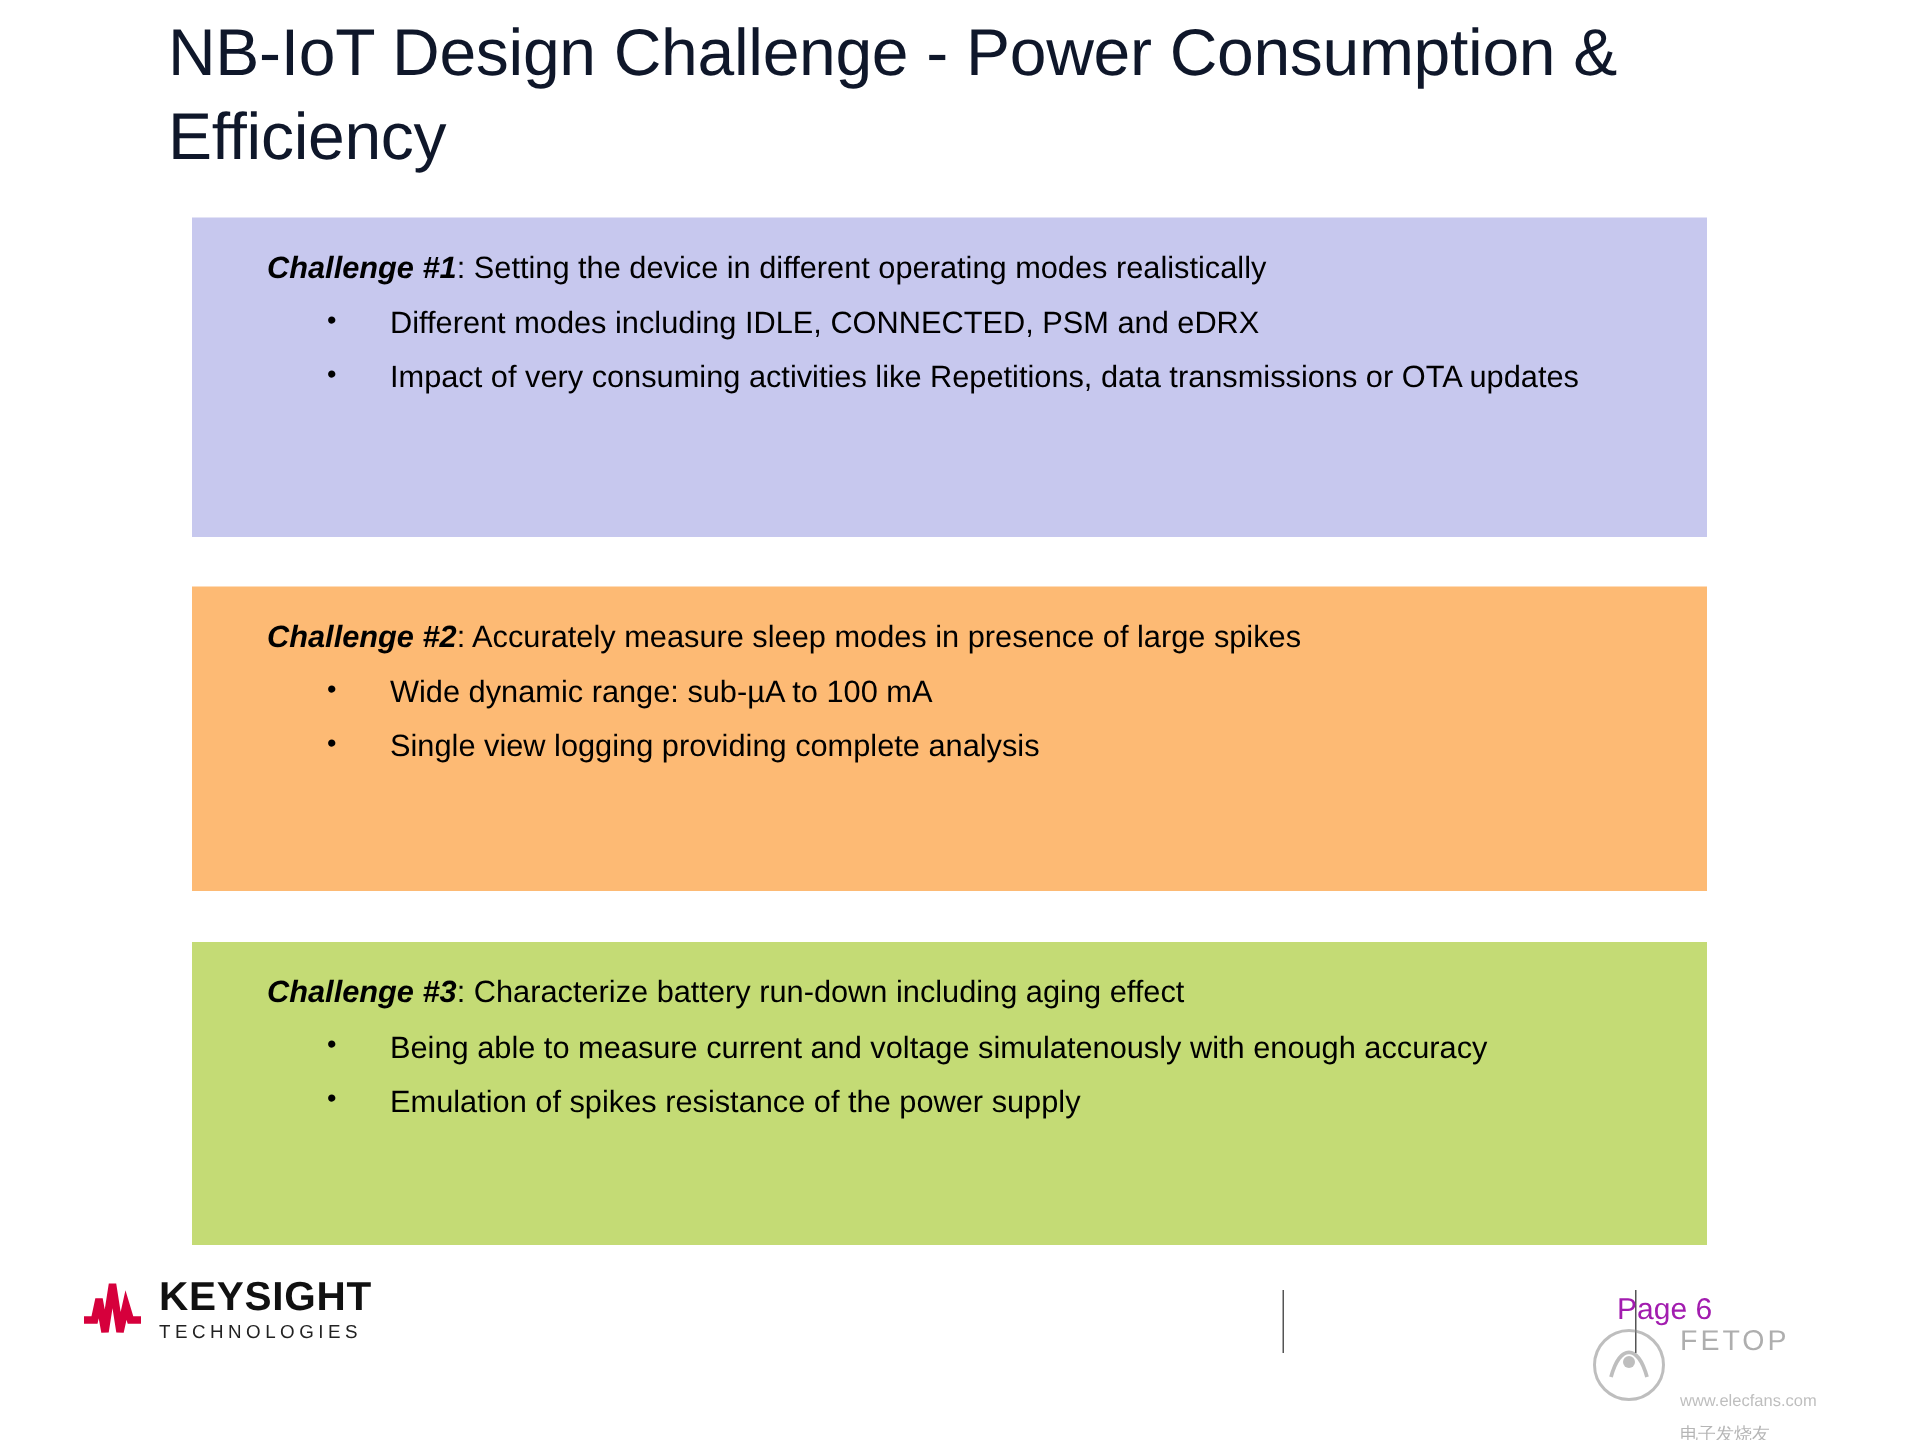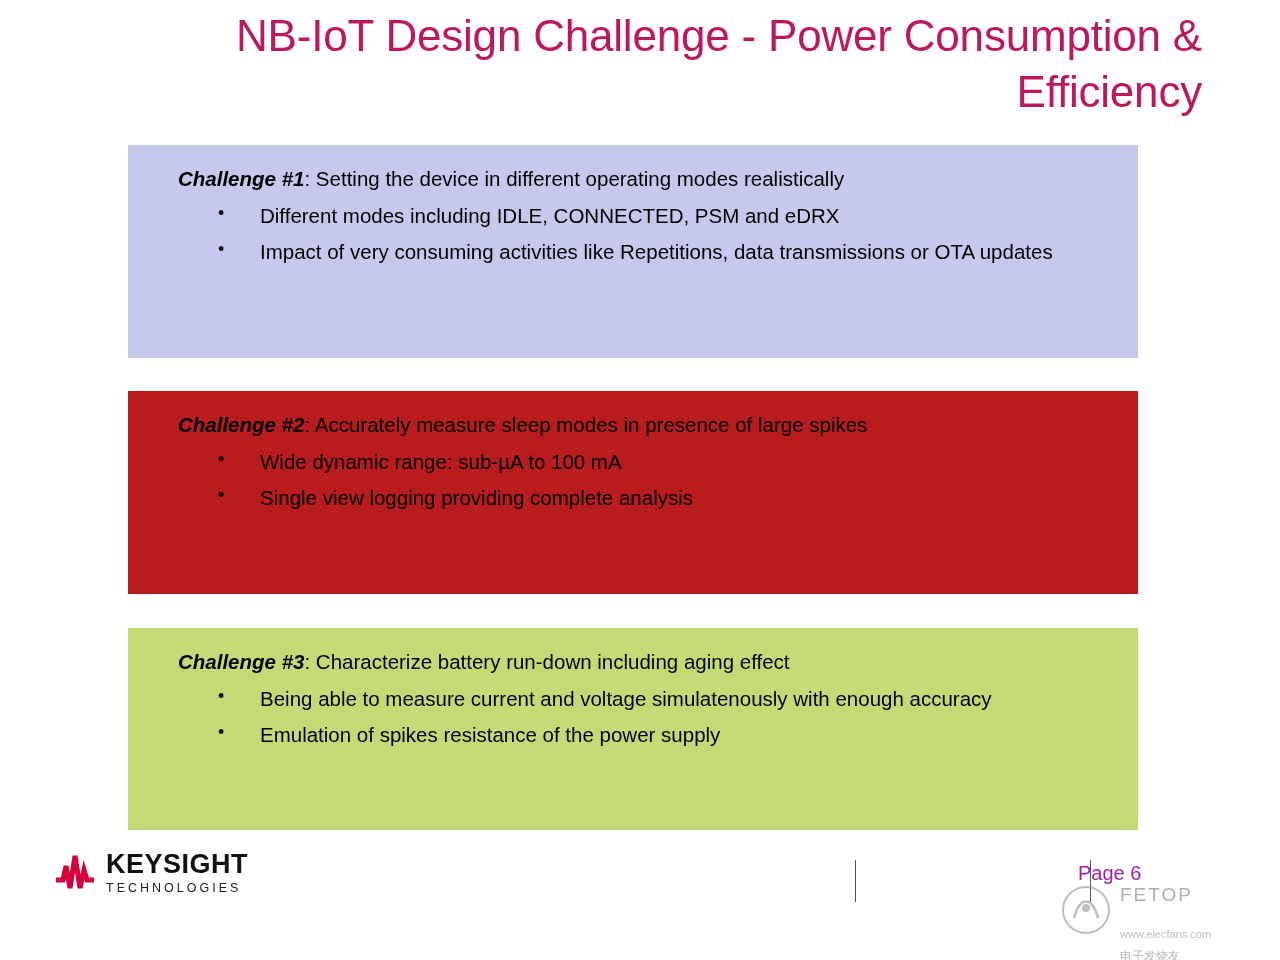--- a/index.html
+++ b/index.html
@@ -18,35 +18,34 @@
 
   
   .slide-title {
     position: absolute;
     left: 112px;
     top: 8px;
     width: 1090px;
     font-size: 44px;
     line-height: 1.28;
     font-weight: normal;
-    color: #be185d;
+    color: #0f172a;
     letter-spacing: -0.2px;
-    text-align: right;
   }
 
   
   .challenge-box {
     position: absolute;
     left: 128px;
     width: 1010px;
     box-sizing: border-box;
     padding: 20px 26px 18px 50px;
   }
   #box-1 { top: 145px; height: 213px; background: #C7C8EE; }
-  #box-2 { top: 391px; height: 203px; background: #b91c1c; }
+  #box-2 { top: 391px; height: 203px; background: #fdba74; }
   #box-3 { top: 628px; height: 202px; background: #C4DB75; }
 
   .challenge-head {
     font-size: 20.5px;
     line-height: 1.35;
     margin: 0 0 8px 0;
     white-space: nowrap;
   }
   .challenge-head .label {
     font-weight: bold;

